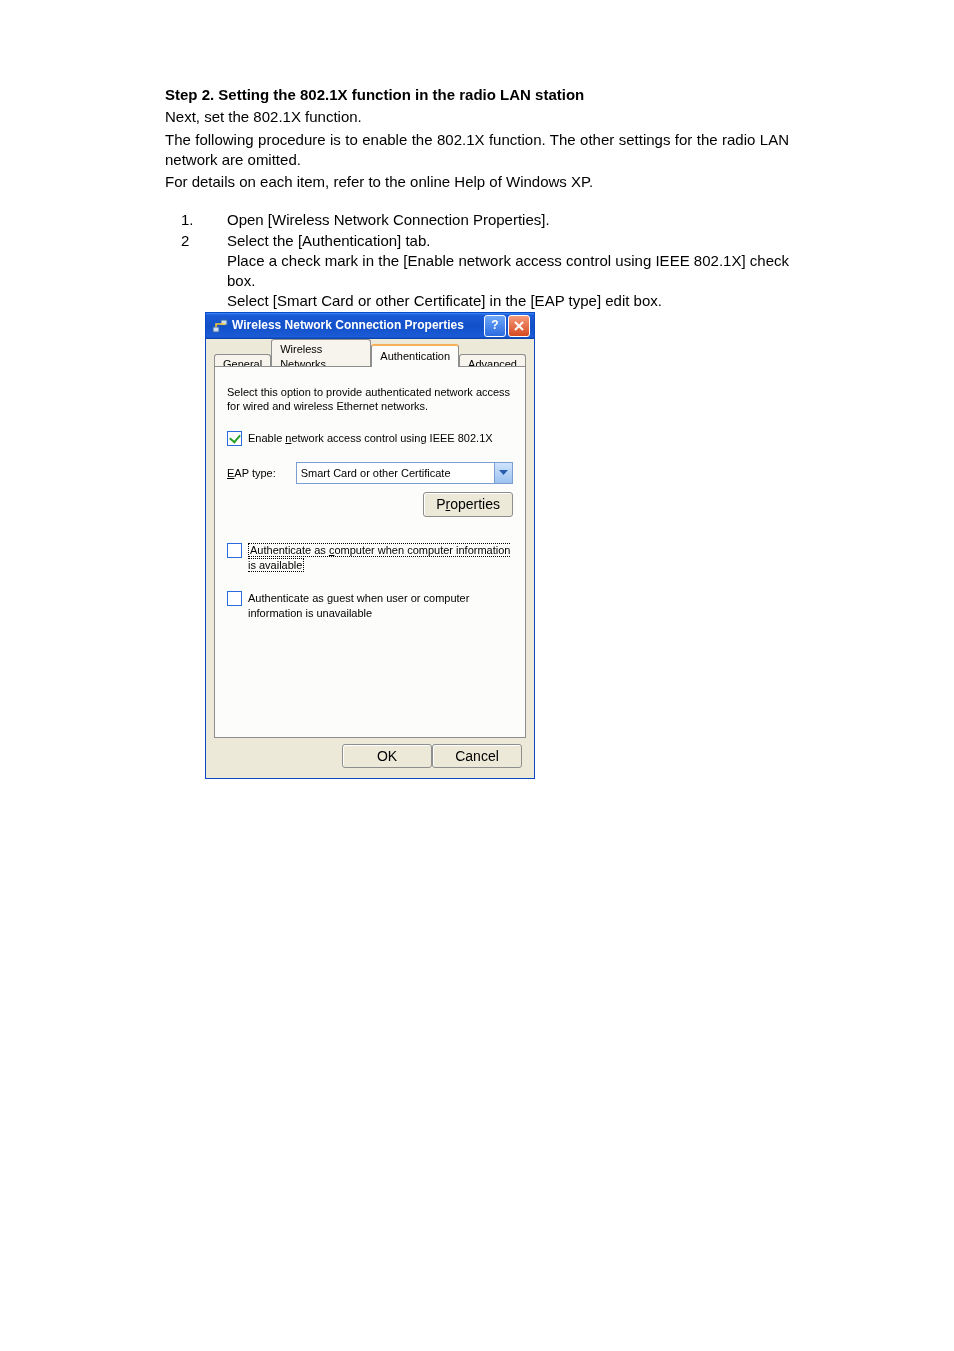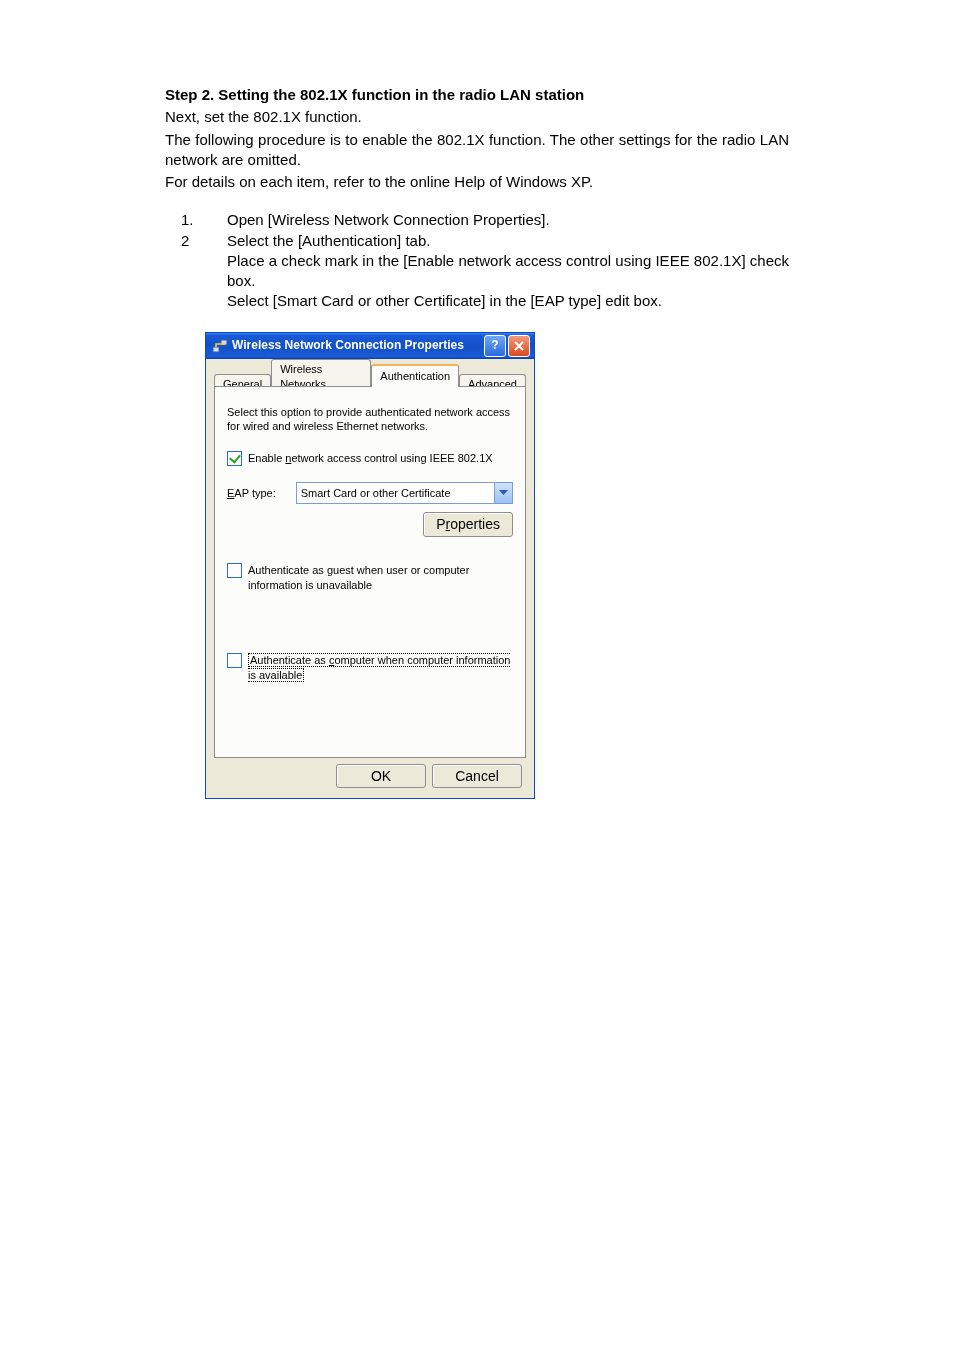--- a/index.html
+++ b/index.html
@@ -43,21 +43,20 @@
   }
   ol.steps .txt {
     flex: 1;
     text-align: justify;
   }
   .sub {
     margin-left: 62px;
     text-align: justify;
   }
   .sub.last {
-    margin-bottom: 20px;
   }
 
   
   .xp-window {
     width: 328px;
     margin-left: 40px;
     border: 1px solid #0a4ac2;
     background: #ece9d8;
     font-family: Tahoma, sans-serif;
     font-size: 11px;
@@ -211,21 +210,20 @@
     gap:6px;
     margin-bottom: 18px;
   }
   .dotted-focus {
     border: 1px dotted #000;
     padding: 0 1px;
   }
   .xp-footer {
     display:flex;
     justify-content:flex-end;
-    gap:6px;
     padding: 6px 4px 0 0;
   }
   .xp-footer .xp-btn { min-width: 64px; text-align:center; }
 
   .after-dialog {
     margin-top: 44px;
     margin-left: 90px;
     font-size: 15px;
   }
 </style>
@@ -300,31 +298,31 @@
             </div>
           </div>
         </div>
 
         <div class="xp-props-row">
           <div class="xp-btn">
             <span>P</span><span class="ul">r</span><span>operties</span>
           </div>
         </div>
 
+        <div class="xp-check-row2">
+          <div class="xp-checkbox"></div>
+          <div class="xp-check-label">
+            <span class="dotted-focus"><span>Authenticate as </span><span class="ul">c</span><span>omputer when computer information is available</span></span>
+          </div>
+        </div>
+
         <div class="xp-check-row2" style="margin-bottom:60px;">
           <div class="xp-checkbox"></div>
           <div class="xp-check-label">
             <span>Authenticate as </span><span class="ul">g</span><span>uest when user or computer information is unavailable</span>
-          </div>
-        </div>
-
-        <div class="xp-check-row2">
-          <div class="xp-checkbox"></div>
-          <div class="xp-check-label">
-            <span class="dotted-focus"><span>Authenticate as </span><span class="ul">c</span><span>omputer when computer information is available</span></span>
           </div>
         </div>
 
       </div>
       <div class="xp-footer">
         <div class="xp-btn">OK</div>
         <div class="xp-btn">Cancel</div>
       </div>
     </div>
   </div>

